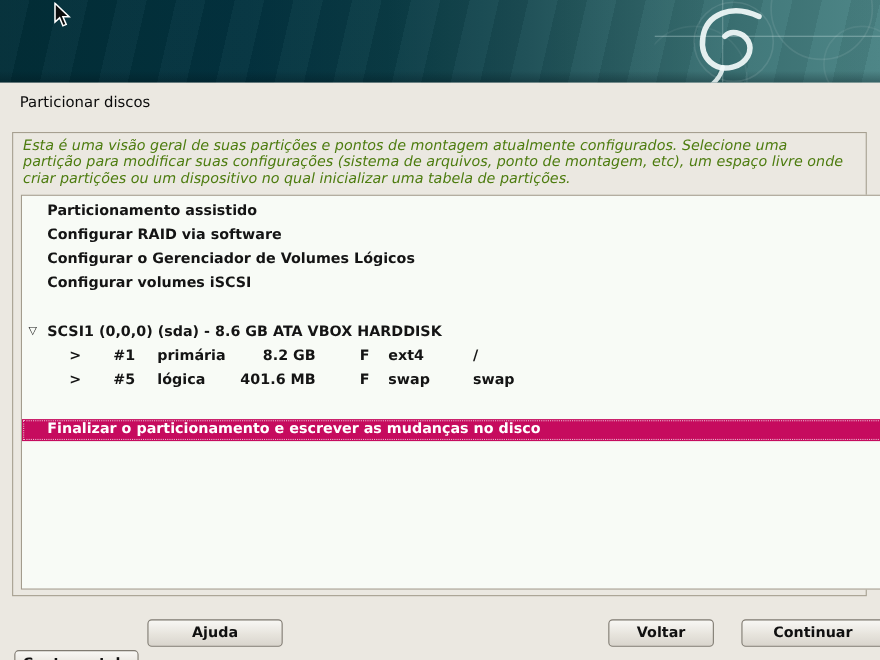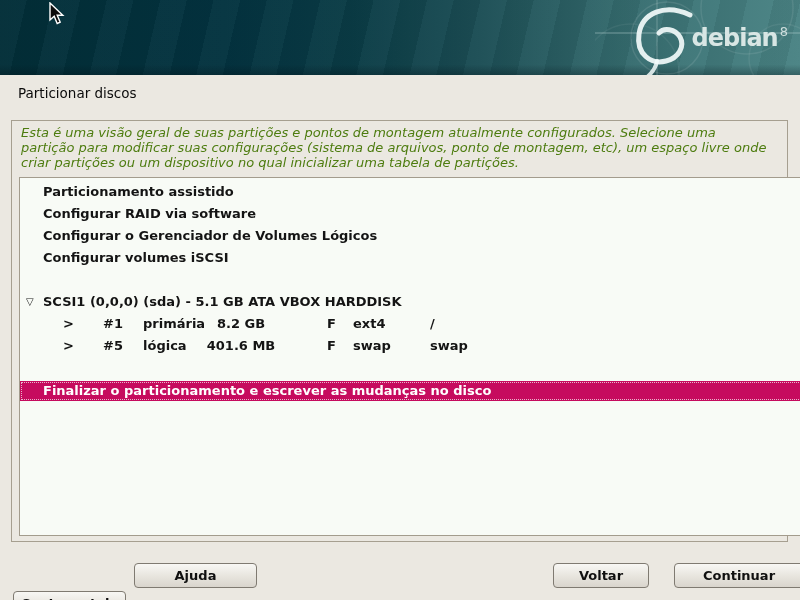--- a/index.html
+++ b/index.html
@@ -44,21 +44,21 @@
     background:#f8fbf6;border:1px solid #a39c8d;padding-left:35px;
   }
   .rows{position:absolute;left:0;top:3px;width:100%;}
   .row{position:relative;height:22px;line-height:22px;font-size:13px;font-weight:bold;color:#141414;white-space:nowrap;}
   .row .lbl{position:absolute;left:23px;top:0;}
   .row.blank{height:22px;}
   .expander{position:absolute;left:6px;top:0;font-size:10px;color:#141414;}
   .pmark{position:absolute;left:43px;top:0;}
   .pnum{position:absolute;left:83px;top:0;}
   .ptype{position:absolute;left:123px;top:0;}
-  .psize{position:absolute;left:175px;top:0;width:92px;text-align:center;}
+  .psize{position:absolute;left:175px;top:0;width:92px;text-align:right;}
   .pflag{position:absolute;left:307px;top:0;}
   .pfs{position:absolute;left:333px;top:0;}
   .pmount{position:absolute;left:410px;top:0;}
   .row.selected{
     height:20px;line-height:20px;margin-top:2px;
     background:#c60b5e;color:#ffffff;
     outline:1px dotted #e9b7cd;outline-offset:-2px;
   }
   
   .btn{
@@ -81,24 +81,20 @@
   <svg class="banner-decor" viewBox="0 0 205 75" width="205" height="75">
     <line x1="0" y1="33" x2="205" y2="33" stroke="rgba(205,228,228,0.45)" stroke-width="1"></line>
     <line x1="62" y1="0" x2="62" y2="75" stroke="rgba(205,228,228,0.32)" stroke-width="1"></line>
     <circle cx="72" cy="38" r="36" fill="none" stroke="rgba(255,255,255,0.10)" stroke-width="1.5"></circle>
     <circle cx="152" cy="8" r="46" fill="none" stroke="rgba(255,255,255,0.09)" stroke-width="1.5"></circle>
     <circle cx="188" cy="58" r="34" fill="none" stroke="rgba(255,255,255,0.07)" stroke-width="1.5"></circle>
     <circle cx="36" cy="72" r="48" fill="none" stroke="rgba(255,255,255,0.06)" stroke-width="1.5"></circle>
     <path d="M 95 15 C 70 3, 47 13, 44 34 C 41 54, 56 65, 71 61 C 84 58, 90 46, 85 37 C 80 29, 69 27, 64 33" fill="none" stroke="rgba(242,250,250,0.92)" stroke-width="5" stroke-linecap="round"></path>
     <path d="M 62 61 C 61 68, 57 73, 51 78" fill="none" stroke="rgba(242,250,250,0.85)" stroke-width="4" stroke-linecap="round"></path>
   </svg>
-  <div class="wordmark">
-    <span>debian</span>
-    <span class="ver">8</span>
-  </div>
   <svg class="cursor" width="18" height="24" viewBox="0 0 18 24">
     <path d="M2 1 L2 18 L6.2 14.2 L9.2 21.5 L12.2 20.2 L9.2 13.2 L14.8 13.2 Z" fill="#0c0c0c" stroke="#ffffff" stroke-width="1.4"></path>
   </svg>
 </div>
 
 <div class="page-title">Particionar discos</div>
 
 <div class="frame">
   <div class="description">Esta é uma visão geral de suas partições e pontos de montagem atualmente configurados. Selecione uma partição para modificar suas configurações (sistema de arquivos, ponto de montagem, etc), um espaço livre onde criar partições ou um dispositivo no qual inicializar uma tabela de partições.</div>
 
@@ -115,21 +111,21 @@
         <span class="lbl">Configurar o Gerenciador de Volumes Lógicos</span>
       </div>
       <div class="row">
         <span class="lbl">Configurar volumes iSCSI</span>
       </div>
 
       <div class="row blank"></div>
 
       <div class="row">
         <span class="expander">▽</span>
-        <span class="lbl">SCSI1 (0,0,0) (sda) - 5.1 GB ATA VBOX HARDDISK</span>
+        <span class="lbl">SCSI1 (0,0,0) (sda) - 8.6 GB ATA VBOX HARDDISK</span>
       </div>
 
       <div class="row">
         <span class="pmark">&gt;</span>
         <span class="pnum">#1</span>
         <span class="ptype">primária</span>
         <span class="psize">8.2 GB</span>
         <span class="pflag">F</span>
         <span class="pfs">ext4</span>
         <span class="pmount">/</span>

